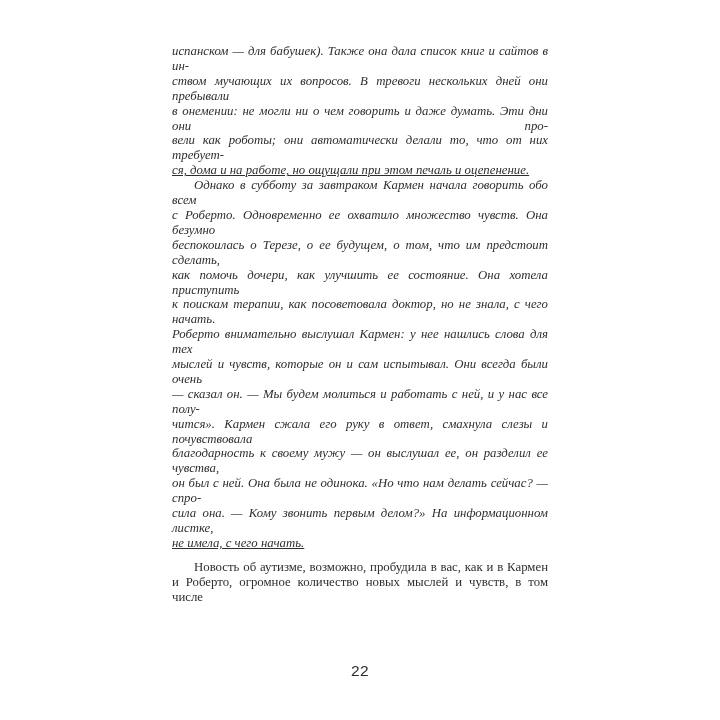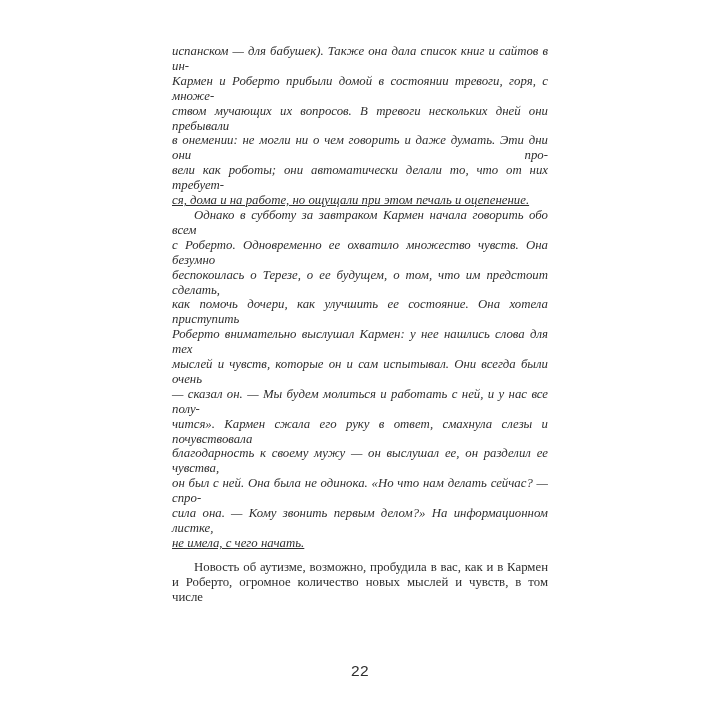--- a/index.html
+++ b/index.html
@@ -50,29 +50,29 @@
     letter-spacing: 0.5px;
   }
 </style>
 </head>
 <body>
 
 <div class="page">
   <div class="text-column">
       <div class="section italic">
         <div class="line">испанском — для бабушек). Также она дала список книг и сайтов в ин-</div>
-        <div class="line">Кармен и Роберто прибыли домой в состоянии тревоги, горя, с множе-</div>
         <div class="line">ством мучающих их вопросов. В тревоги нескольких дней они пребывали</div>
         <div class="line">в онемении: не могли ни о чем говорить и даже думать. Эти дни они про-</div>
         <div class="line">вели как роботы; они автоматически делали то, что от них требует-</div>
         <div class="line last">ся, дома и на работе, но ощущали при этом печаль и оцепенение.</div>
         <div class="line indent">Однако в субботу за завтраком Кармен начала говорить обо всем</div>
         <div class="line">с Роберто. Одновременно ее охватило множество чувств. Она безумно</div>
         <div class="line">беспокоилась о Терезе, о ее будущем, о том, что им предстоит сделать,</div>
         <div class="line">как помочь дочери, как улучшить ее состояние. Она хотела приступить</div>
+        <div class="line">к поискам терапии, как посоветовала доктор, но не знала, с чего начать.</div>
         <div class="line">Роберто внимательно выслушал Кармен: у нее нашлись слова для тех</div>
         <div class="line">мыслей и чувств, которые он и сам испытывал. Они всегда были очень</div>
         <div class="line">— сказал он. — Мы будем молиться и работать с ней, и у нас все полу-</div>
         <div class="line">чится». Кармен сжала его руку в ответ, смахнула слезы и почувствовала</div>
         <div class="line">благодарность к своему мужу — он выслушал ее, он разделил ее чувства,</div>
         <div class="line">он был с ней. Она была не одинока. «Но что нам делать сейчас? — спро-</div>
         <div class="line">сила она. — Кому звонить первым делом?» На информационном листке,</div>
         <div class="line last">не имела, с чего начать.</div>
       </div>
       <div class="section regular">

